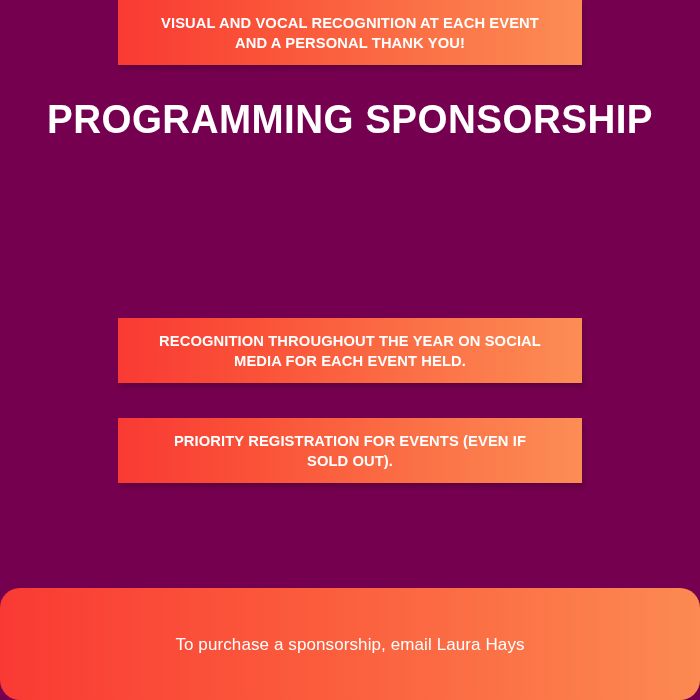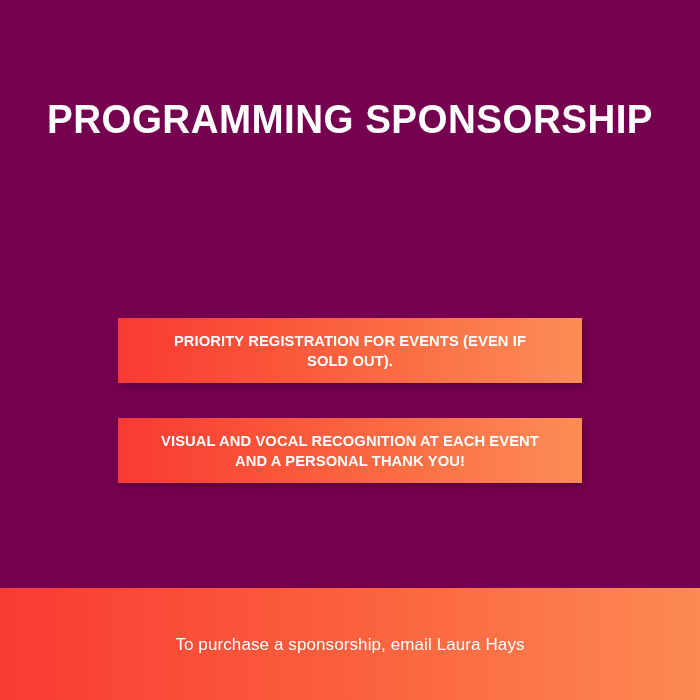--- a/index.html
+++ b/index.html
@@ -106,20 +106,21 @@
     position: absolute;
     left: 0;
     top: 588px;
     width: 700px;
     height: 112px;
     background: linear-gradient(90deg, #f93a34 0%, #fb5c3c 45%, #fc8a52 100%);
     display: flex;
     flex-direction: column;
     align-items: center;
     justify-content: center;
+    border-radius: 20px;
   }
   .footer-line {
     color: #ffffff;
     font-size: 17px;
     font-weight: normal;
     line-height: 27px;
     text-align: center;
     letter-spacing: 0.1px;
   }
   .footer-email {
@@ -135,20 +136,23 @@
 </head>
 <body>
 
 <div id="poster">
 
   <div class="title-block">
     <span class="title-line-1">PROGRAMMING SPONSORSHIP</span>
   </div>
 
 
+  <div class="benefit-box">
+    <span class="benefit-text">RECOGNITION THROUGHOUT THE YEAR ON SOCIAL MEDIA FOR EACH EVENT HELD.</span>
+  </div>
 
   <div class="benefit-box">
     <span class="benefit-text">PRIORITY REGISTRATION FOR EVENTS (EVEN IF SOLD OUT).</span>
   </div>
 
   <div class="benefit-box">
     <span class="benefit-text">VISUAL AND VOCAL RECOGNITION AT EACH EVENT AND A PERSONAL THANK YOU!</span>
   </div>
 
   <div class="footer-band">

